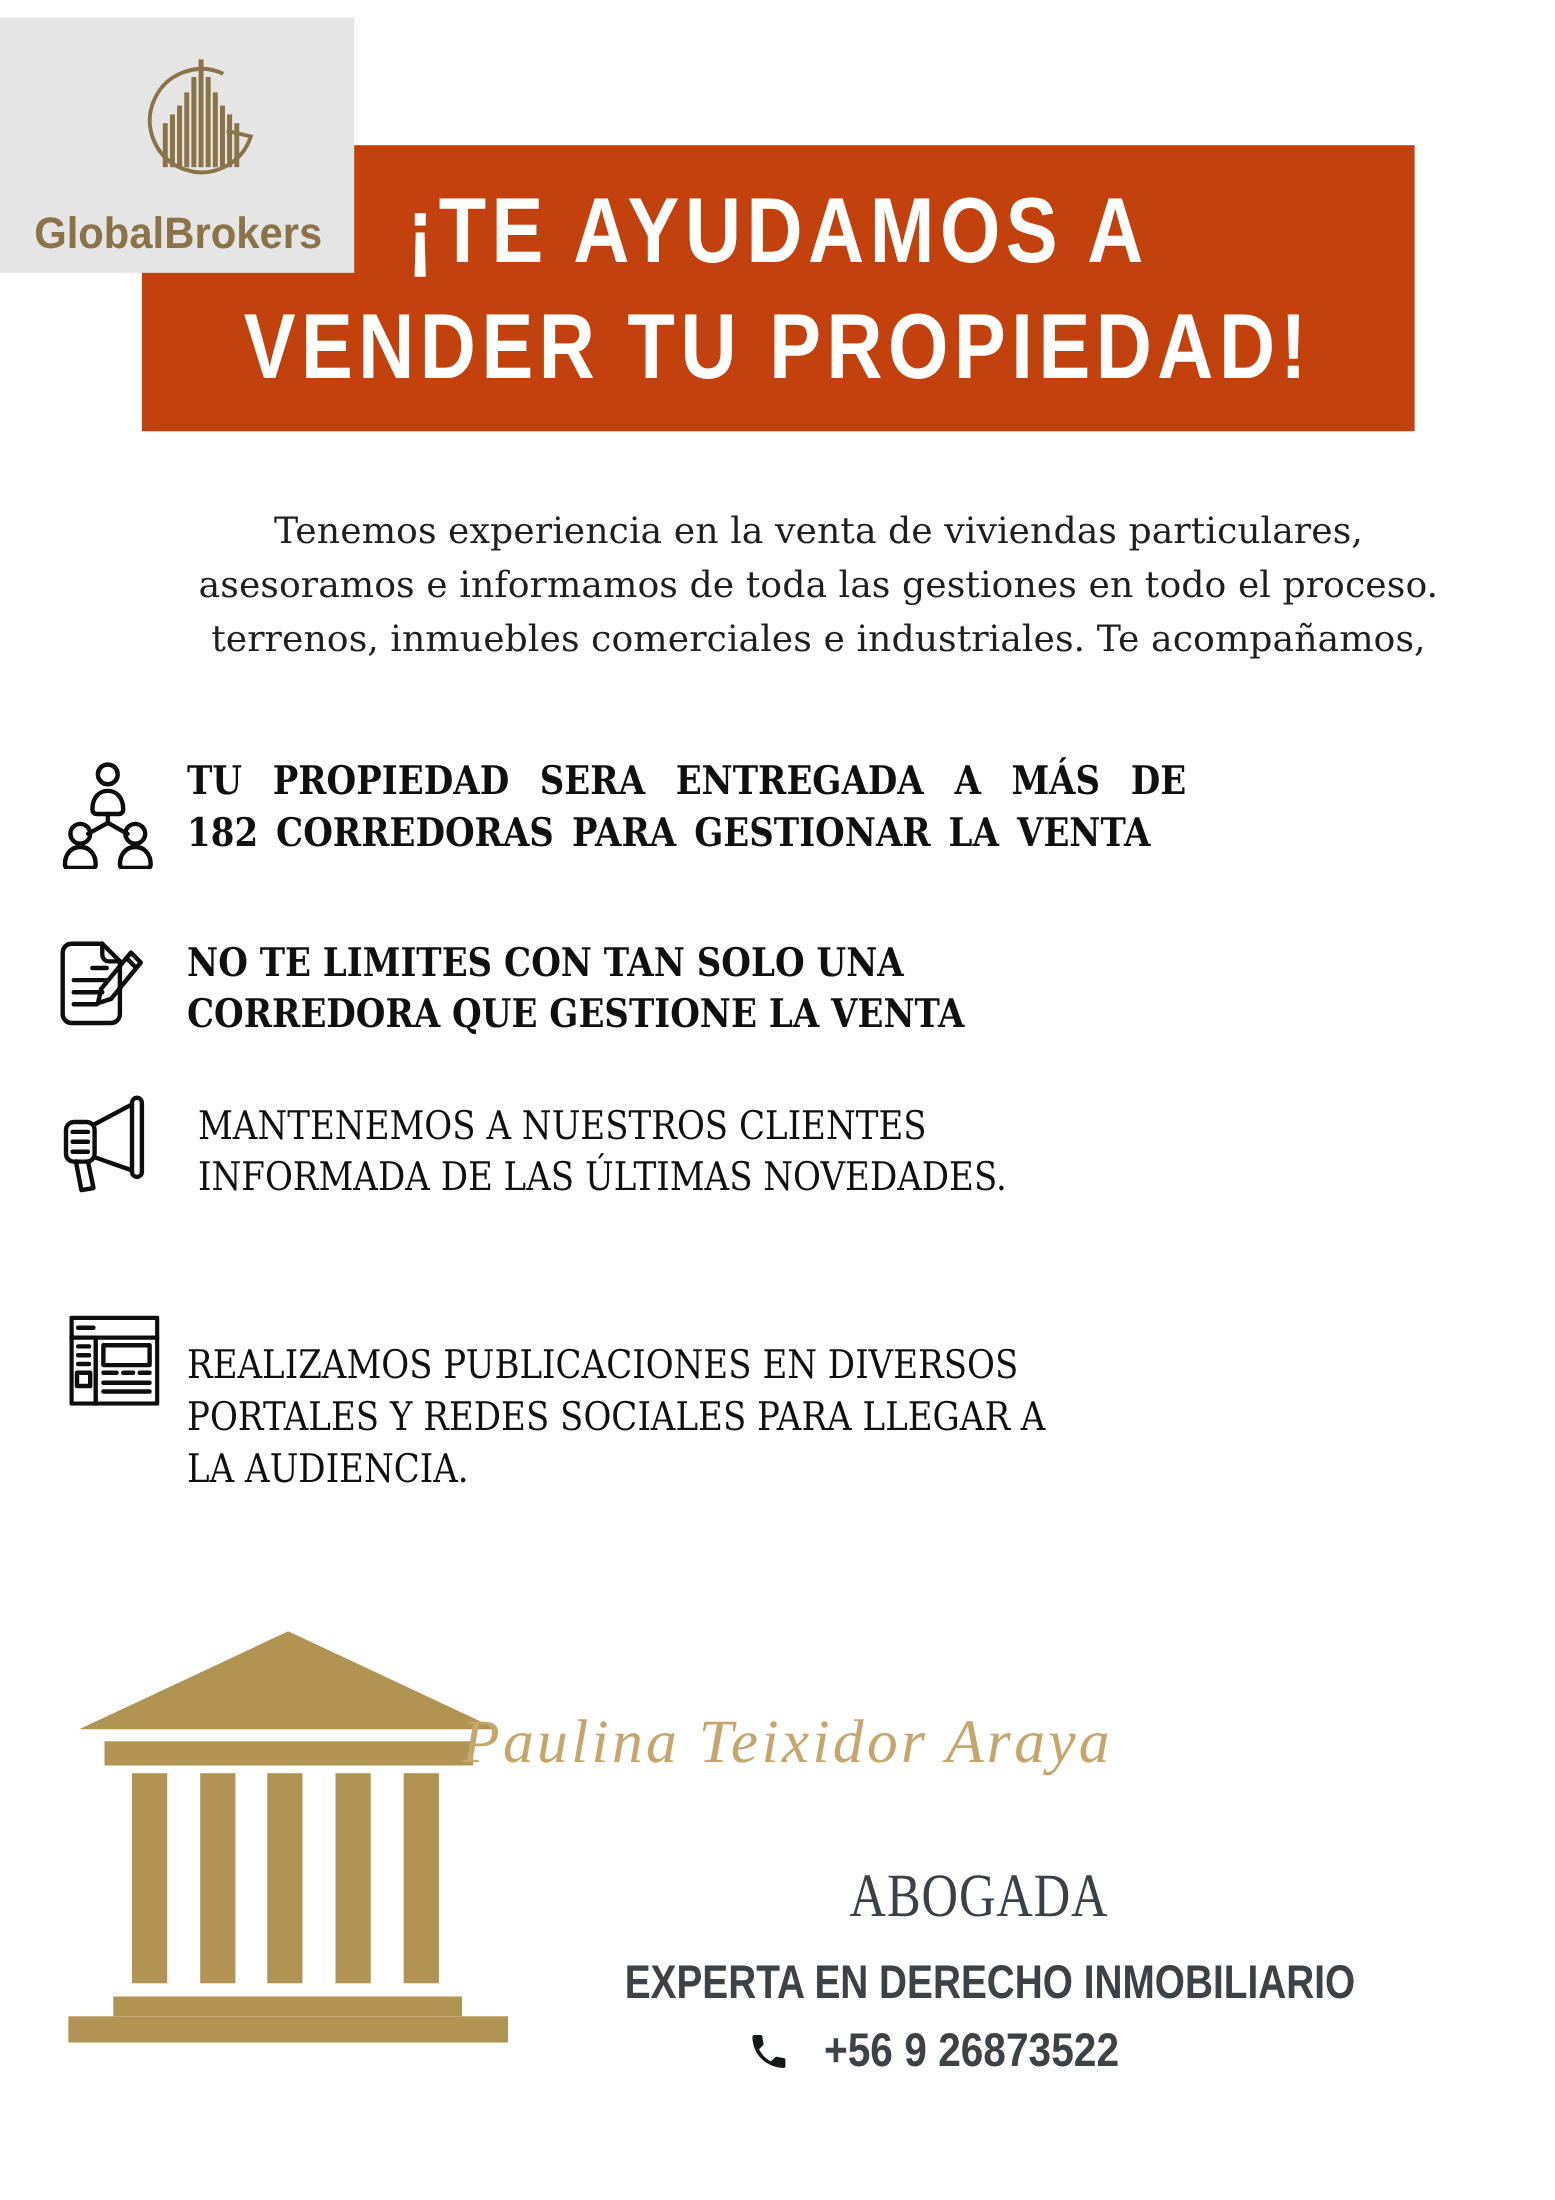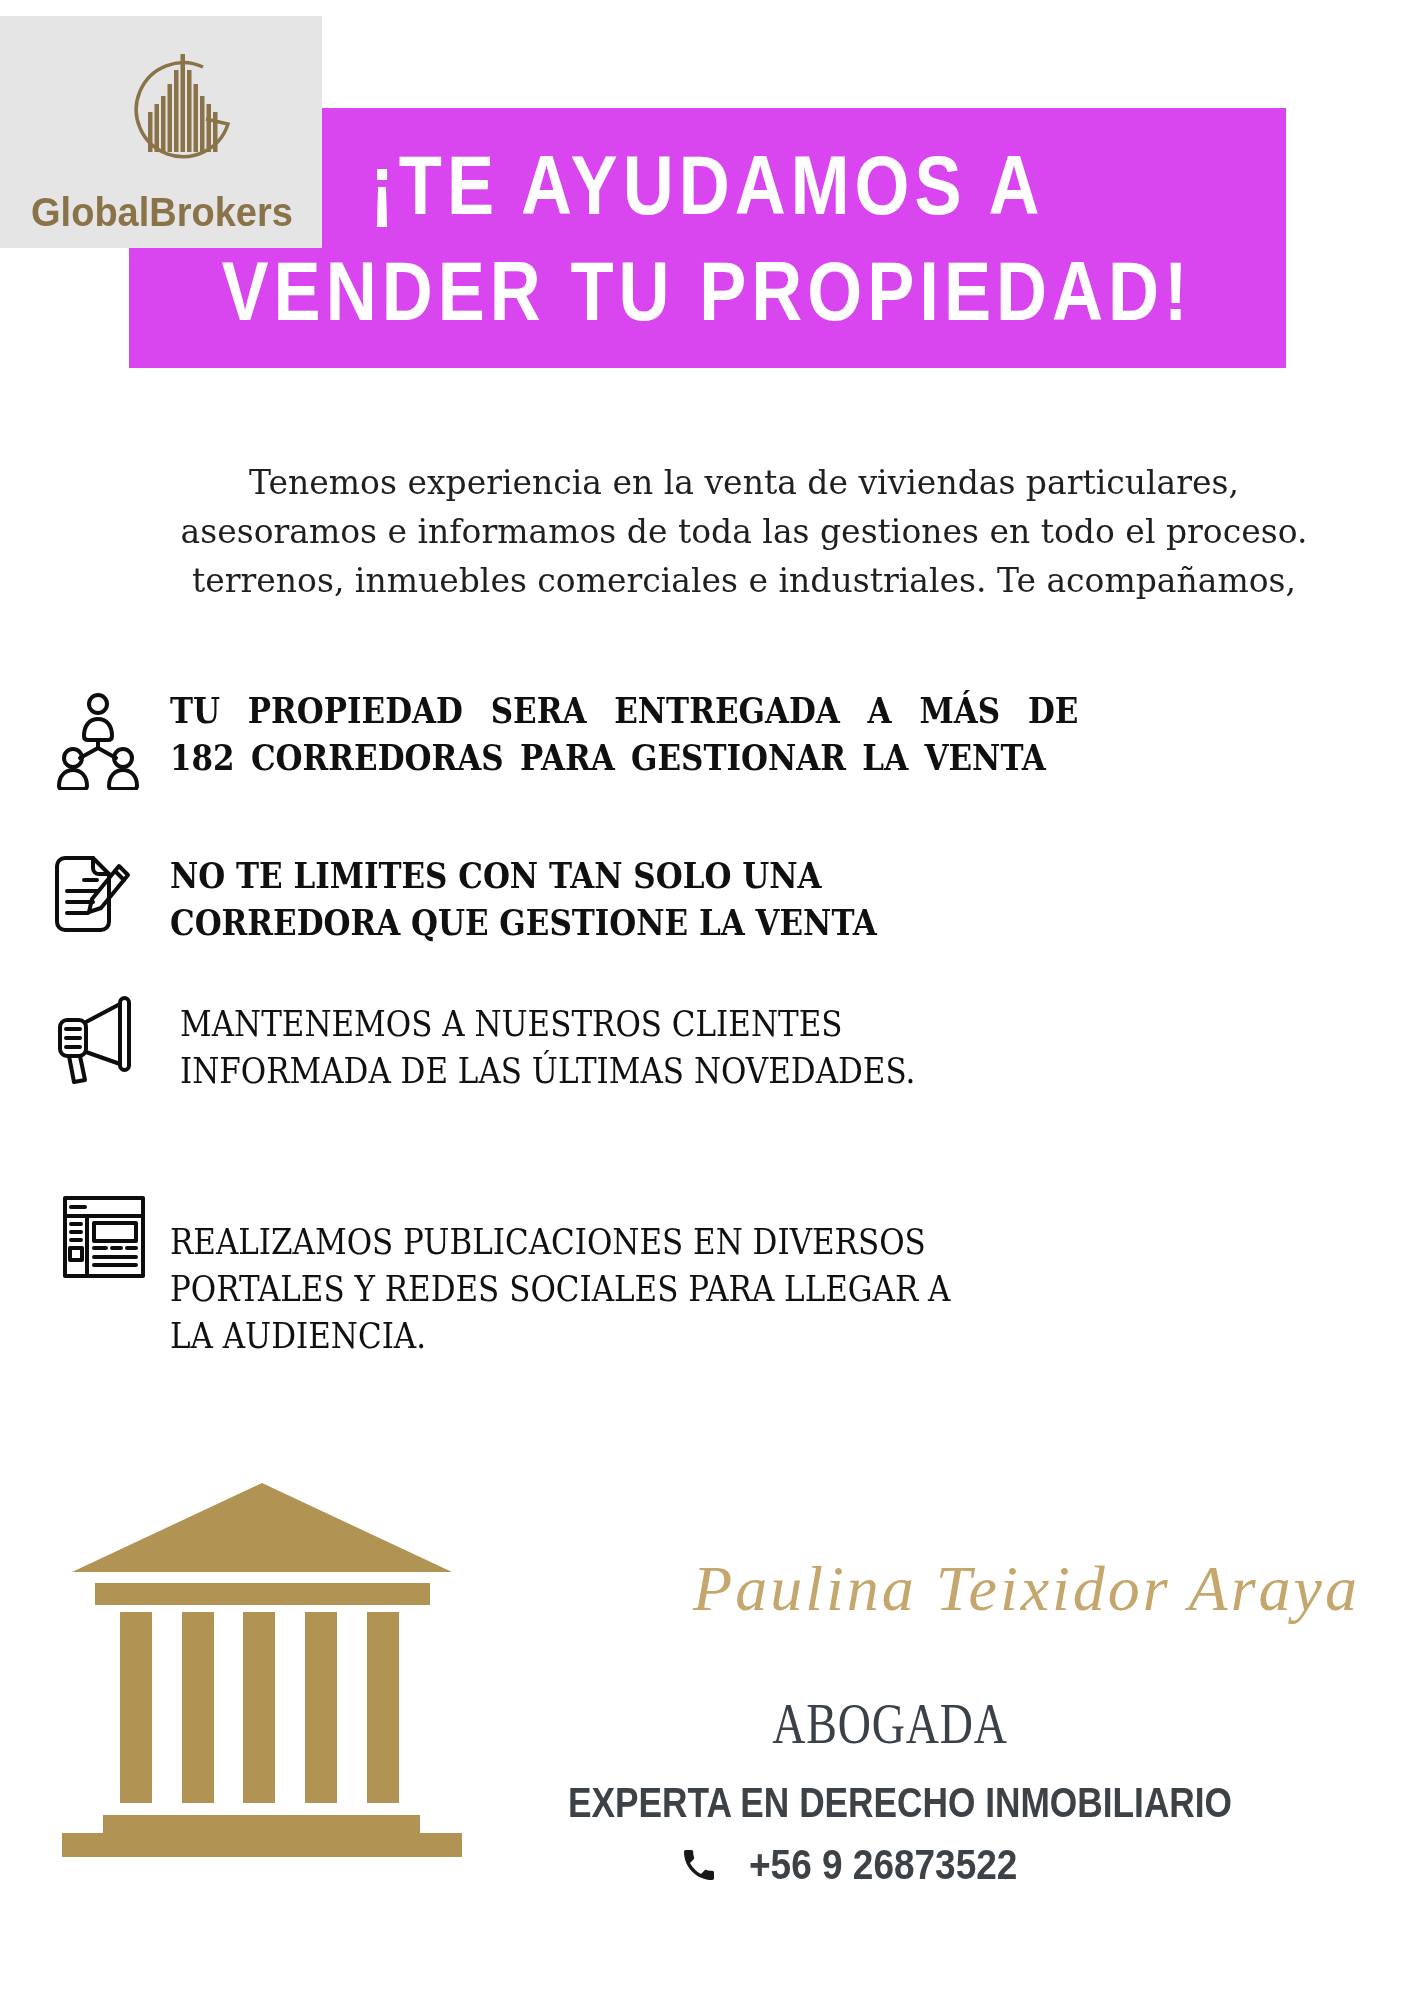--- a/index.html
+++ b/index.html
@@ -1,20 +1,20 @@
 <!DOCTYPE html>
 <html lang="es"><head>
 <meta charset="utf-8">
 <style>
   html,body{margin:0;padding:0;background:#ffffff;}
   .page{position:relative;width:1414px;height:2000px;background:#fff;overflow:hidden;}
   .abs{position:absolute;}
 
   
-  .banner{left:129px;top:108px;width:1157px;height:260px;background:#d946ef;
+  .banner{left:129px;top:132px;width:1157px;height:260px;background:#c2410c;
           display:flex;flex-direction:column;justify-content:center;align-items:center;z-index:1;}
   .banner-line{color:#ffffff;font-family:"Liberation Sans",sans-serif;font-weight:700;
                font-size:84px;letter-spacing:6px;line-height:106px;white-space:nowrap;
                transform:scaleX(0.84);}
 
   
   .logo-box{left:0;top:16px;width:322px;height:232px;background:#e5e5e5;z-index:3;}
   .logo-building{left:108px;top:34px;}
   .logo-text{left:18px;top:174px;width:288px;text-align:center;white-space:nowrap;
              font-family:"Liberation Sans",sans-serif;font-size:40px;color:#8a7349;
@@ -28,22 +28,22 @@
 
   
   .bullet-text{font-family:"DejaVu Serif",serif;font-size:36px;line-height:47px;color:#101010;
                transform:scaleX(0.86);transform-origin:left top;white-space:nowrap;}
   .bold{font-weight:700;}
   .gap-wide{word-spacing:0.55em;}
   .gap-med{word-spacing:0.18em;}
   .icon-stroke{stroke:#0d0d0d;fill:none;stroke-width:4;stroke-linecap:round;stroke-linejoin:round;}
 
   
-  .signature{left:420px;top:1552px;width:940px;text-align:right;white-space:nowrap;
-             font-family:"Liberation Serif",serif;font-style:italic;font-size:64px;
+  .signature{left:420px;top:1552px;width:940px;text-align:left;white-space:nowrap;
+             font-family:"Liberation Serif",serif;font-style:italic;font-size:56px;
              color:#c5a76d;letter-spacing:3px;}
   .role{left:440px;top:1692px;width:900px;text-align:center;
         font-family:"Liberation Serif",serif;font-size:56px;color:#3a4148;letter-spacing:1px;
         transform:scaleX(0.82);transform-origin:center top;}
   .expertise{left:450px;top:1778px;width:900px;text-align:center;white-space:nowrap;
              font-family:"Liberation Sans",sans-serif;font-weight:700;font-size:43px;color:#3d4247;
              transform:scaleX(0.82);transform-origin:center top;}
   .phone-row{left:430px;top:1840px;width:880px;display:flex;justify-content:center;
              align-items:center;gap:30px;}
   .phone-number{font-family:"Liberation Sans",sans-serif;font-weight:700;font-size:43px;color:#3d4247;

